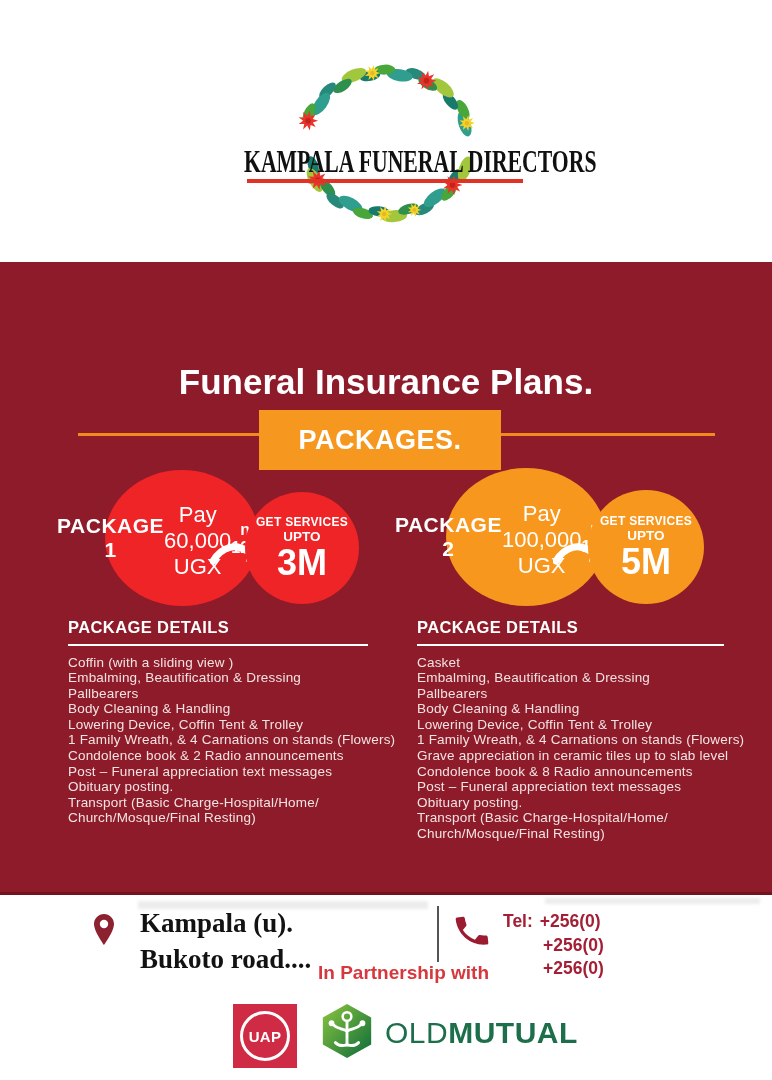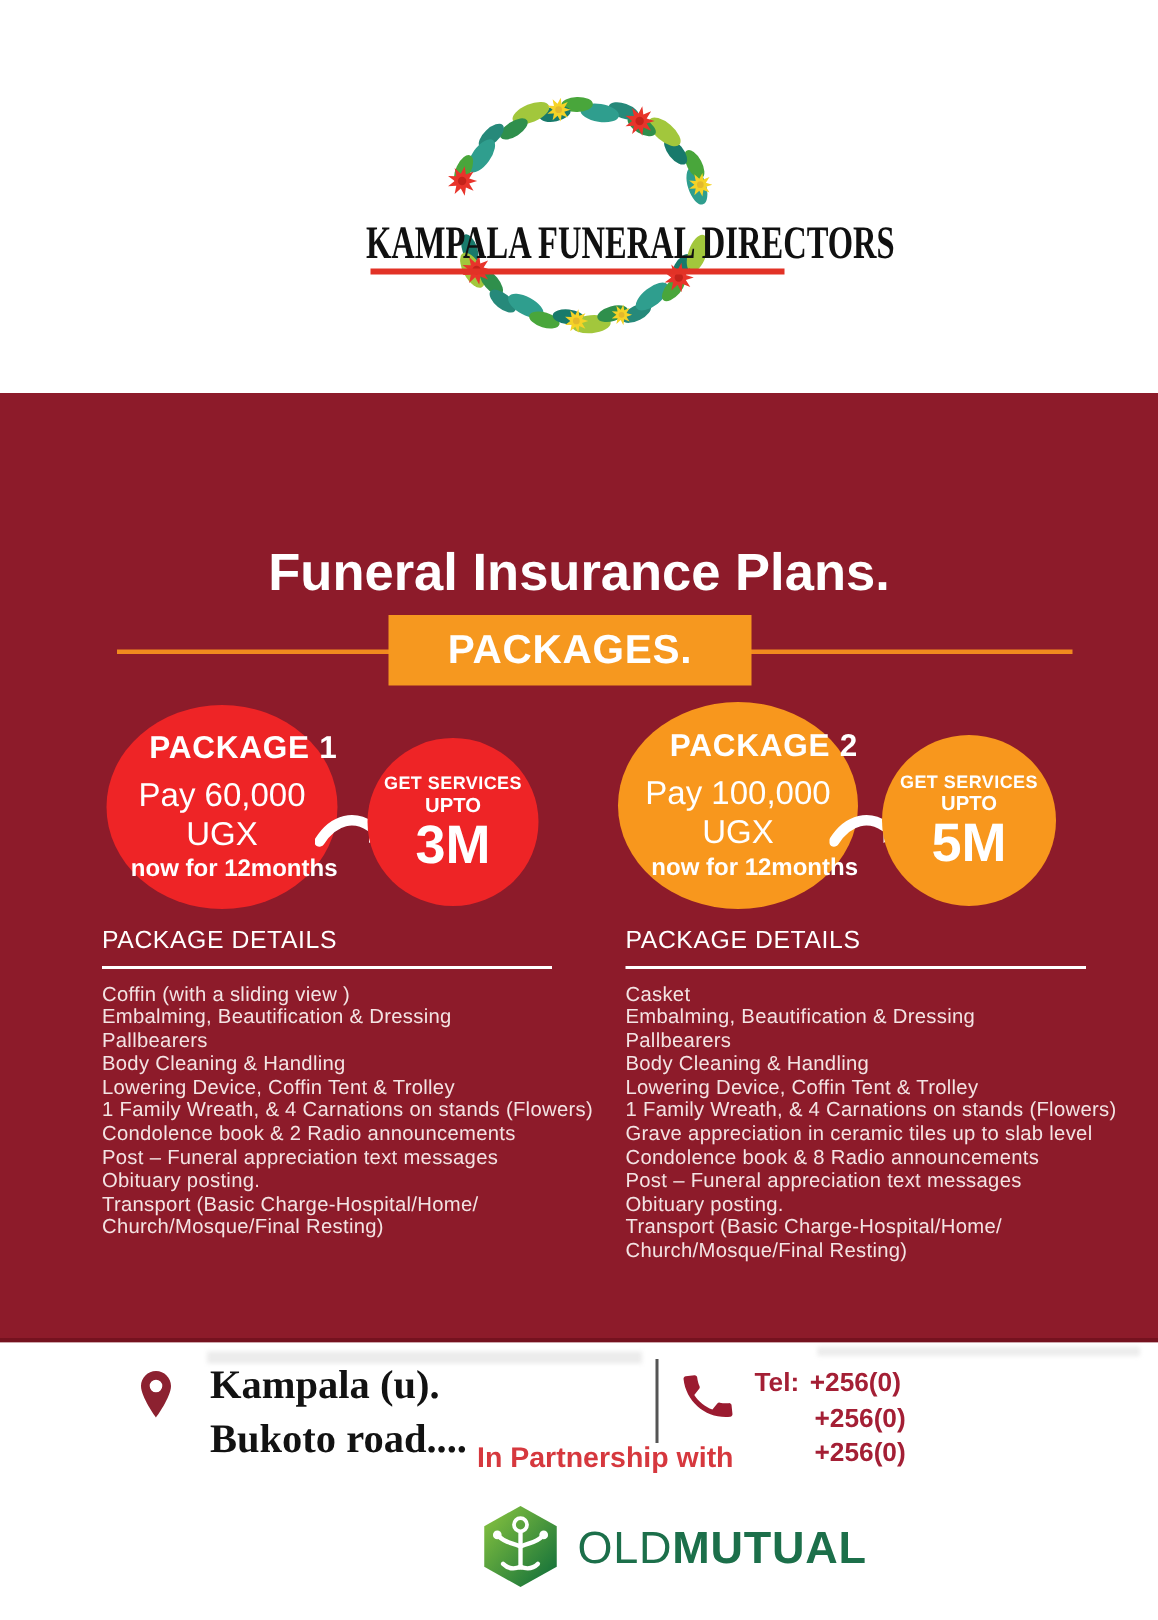--- a/index.html
+++ b/index.html
@@ -20,44 +20,44 @@
   #wreath{position:absolute;left:290px;top:58px;}
 
   
   .hero{position:absolute;left:0;top:262px;width:772px;height:630px;background:var(--maroon);
         border-bottom:3px solid #75121F;color:#fff;}
   .hero-title{position:absolute;left:0;top:18px;width:100%;text-align:center;margin:0;
       font-size:76px;font-weight:700;letter-spacing:-1px;}
   .hero-subtitle{position:absolute;left:0;top:100px;width:100%;text-align:center;margin:0;
       font-size:35px;font-weight:700;letter-spacing:0px;}
   .band-line{position:absolute;left:78px;top:171px;width:637px;height:3px;background:var(--line-orange);}
-  .band-box{position:absolute;left:259px;top:148px;width:242px;height:47px;background:var(--banner-orange);
+  .band-box{position:absolute;left:259px;top:148px;width:242px;height:60px;background:var(--banner-orange);
       display:flex;align-items:center;justify-content:center;font-size:27px;font-weight:700;
       letter-spacing:.5px;color:#fff;}
 
   
-  .bigcircle{position:absolute;border-radius:50%;display:flex;flex-direction:column;
-      align-items:flex-end;justify-content:center;text-align:center;color:#fff;}
+  .bigcircle{position:absolute;border-radius:50%;display:flex;flex-direction:row;
+      align-items:center;justify-content:center;text-align:center;color:#fff;margin-left:34px;}
   .bigcircle.red{background:var(--red);}
   .bigcircle.orange{background:var(--orange);}
   .smallcircle{position:absolute;border-radius:50%;display:flex;flex-direction:column;
       align-items:center;justify-content:center;text-align:center;color:#fff;}
   .smallcircle.red{background:var(--red);}
   .smallcircle.orange{background:var(--orange);}
   .t1{font-size:21px;font-weight:700;letter-spacing:.5px;}
   .t2{font-size:22px;font-weight:400;margin-top:6px;}
   .t3{font-size:16px;font-weight:700;margin-top:2px;}
   .s1{font-size:12px;font-weight:700;letter-spacing:.3px;}
   .s2{font-size:13.5px;font-weight:700;margin-top:0;}
   .s3{font-size:36px;font-weight:800;line-height:1;margin-top:1px;}
   .arrow{position:absolute;}
 
   
   .details{position:absolute;color:#fff;}
-  .details-h{font-size:16.5px;font-weight:400;letter-spacing:.4px;}
+  .details-h{font-size:16.5px;font-weight:700;letter-spacing:.4px;}
   .details-rule{margin-top:7px;width:300px;height:1.5px;background:#fff;}
   .details ul{list-style:none;margin:9px 0 0 0;padding:0;}
   .details li{font-size:13.5px;line-height:15.6px;letter-spacing:.2px;white-space:nowrap;
       color:#F3E3E3;}
 
   
   .footer{position:absolute;left:0;top:895px;width:772px;height:185px;background:#fff;}
   .smudge{position:absolute;background:#c9c9c9;opacity:.35;filter:blur(1.5px);}
   .pin-icon{position:absolute;left:92px;top:18px;}
   .address{position:absolute;left:140px;top:10px;font-family:"Liberation Serif",serif;
@@ -228,20 +228,25 @@
       <div class="tel-row">
         <span class="tel-label">Tel:</span>
         <span>+256(0)</span>
       </div>
       <div class="tel-indent">+256(0)</div>
       <div class="tel-indent">+256(0)</div>
     </div>
 
     <div class="partnership">In Partnership with</div>
 
+    <div class="uap">
+      <div class="uap-ring">
+        <span>UAP</span>
+      </div>
+    </div>
 
     <svg class="om-icon" width="58" height="58" viewBox="0 0 60 60">
       <defs>
         <linearGradient id="omg" x1="0" y1="0" x2="1" y2="1">
           <stop offset="0" stop-color="#8CC63F"></stop>
           <stop offset="1" stop-color="#0B6B3A"></stop>
         </linearGradient>
       </defs>
       <polygon points="30,2 55,16 55,44 30,58 5,44 5,16" fill="url(#omg)"></polygon>
       <circle cx="30" cy="15" r="4.5" fill="none" stroke="#fff" stroke-width="2.6"></circle>

